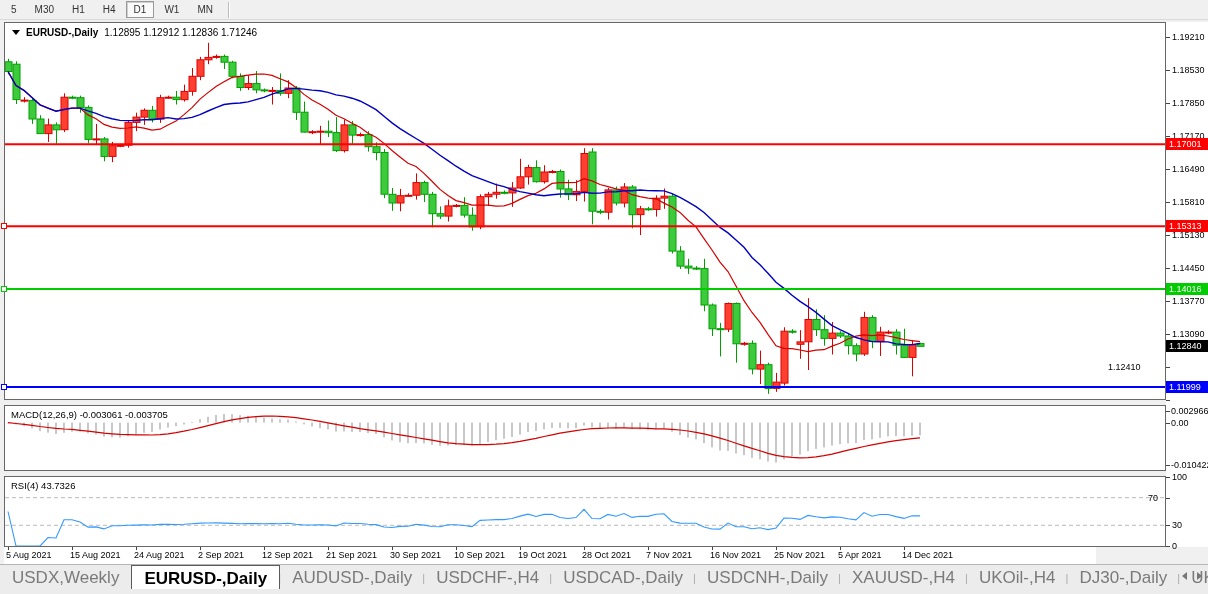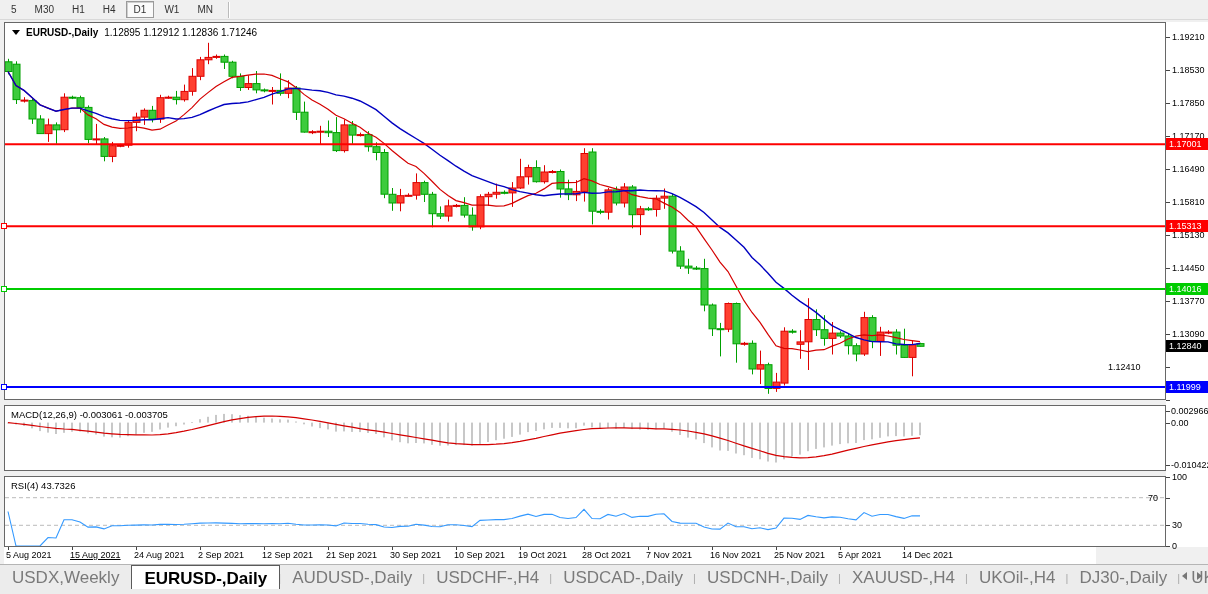--- a/index.html
+++ b/index.html
@@ -70,21 +70,21 @@
   </div>
 
 <div id="main-panel" class="panel"></div>
 <div id="macd-panel" class="panel"></div>
 <div id="rsi-panel" class="panel"></div>
 <div id="axis-bg" class="abs"></div>
 <div id="date-strip" class="abs">
     <div class="date-tick" style="left: 4px;"></div>
     <div class="date-label" style="left: 2px;">5 Aug 2021</div>
     <div class="date-tick" style="left: 68px;"></div>
-    <div class="date-label" style="left: 66px; text-decoration: underline;">15 Aug 2021</div>
+    <div class="date-label" style="left: 66px;">15 Aug 2021</div>
     <div class="date-tick" style="left: 132px;"></div>
     <div class="date-label" style="left: 130px;">24 Aug 2021</div>
     <div class="date-tick" style="left: 196px;"></div>
     <div class="date-label" style="left: 194px;">2 Sep 2021</div>
     <div class="date-tick" style="left: 260px;"></div>
     <div class="date-label" style="left: 258px;">12 Sep 2021</div>
     <div class="date-tick" style="left: 324px;"></div>
     <div class="date-label" style="left: 322px;">21 Sep 2021</div>
     <div class="date-tick" style="left: 388px;"></div>
     <div class="date-label" style="left: 386px;">30 Sep 2021</div>

